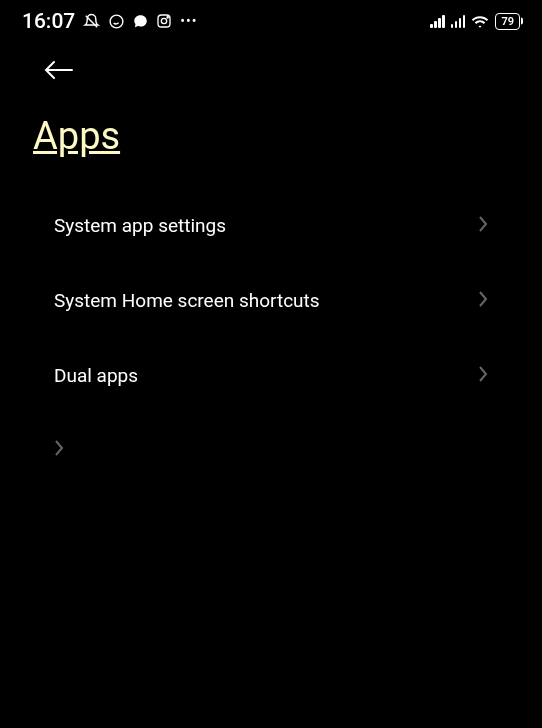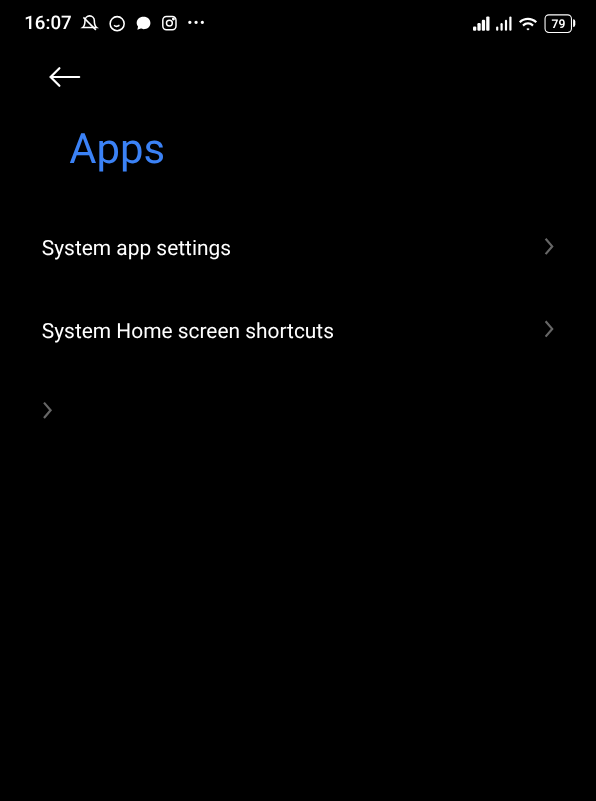--- a/index.html
+++ b/index.html
@@ -27,21 +27,21 @@
       display: flex;
       align-items: center;
       gap: 8px;
     }
     .status-right {
       display: flex;
       align-items: center;
       gap: 6px;
     }
     .time {
-      font-size: 17px;
+      font-size: 21px;
       font-weight: 500;
     }
     .icon-small {
       display: inline-flex;
       align-items: center;
     }
     .dots {
       font-size: 14px;
       letter-spacing: 1px;
     }
@@ -65,25 +65,26 @@
       height: 7px;
       background: #fff;
       border-radius: 0 2px 2px 0;
     }
     .back-button {
       padding: 20px 0 20px 44px;
     }
     .page-title {
       font-size: 38px;
       font-weight: 400;
-      color: #3b82f6;
-      padding: 10px 0 30px 63px;
+      color: #fef9c3;
+      padding: 10px 0 30px 33px;
+      text-decoration: underline;
     }
     .menu-list {
-      padding: 0 20px;
+      padding: 0 36px;
     }
     .menu-item {
       display: flex;
       justify-content: space-between;
       align-items: center;
       padding: 26px 18px;
       cursor: pointer;
     }
     .menu-item.highlighted {
       border: 4px solid #e00;
@@ -188,19 +189,27 @@
   </div>
   <div class="menu-item">
     <span class="menu-label">System Home screen shortcuts</span>
     <span class="chevron">
       <svg width="10" height="18" viewBox="0 0 10 18" fill="none" stroke="#666" stroke-width="2">
           <path d="M2 2 L8 9 L2 16"></path>
         </svg>
     </span>
   </div>
   <div class="menu-item">
+    <span class="menu-label">Dual apps</span>
+    <span class="chevron">
+      <svg width="10" height="18" viewBox="0 0 10 18" fill="none" stroke="#666" stroke-width="2">
+          <path d="M2 2 L8 9 L2 16"></path>
+        </svg>
+    </span>
+  </div>
+  <div class="menu-item">
     <span class="chevron">
       <svg width="10" height="18" viewBox="0 0 10 18" fill="none" stroke="#666" stroke-width="2">
           <path d="M2 2 L8 9 L2 16"></path>
         </svg>
     </span>
   </div>
 </div>
 
 </body></html>

